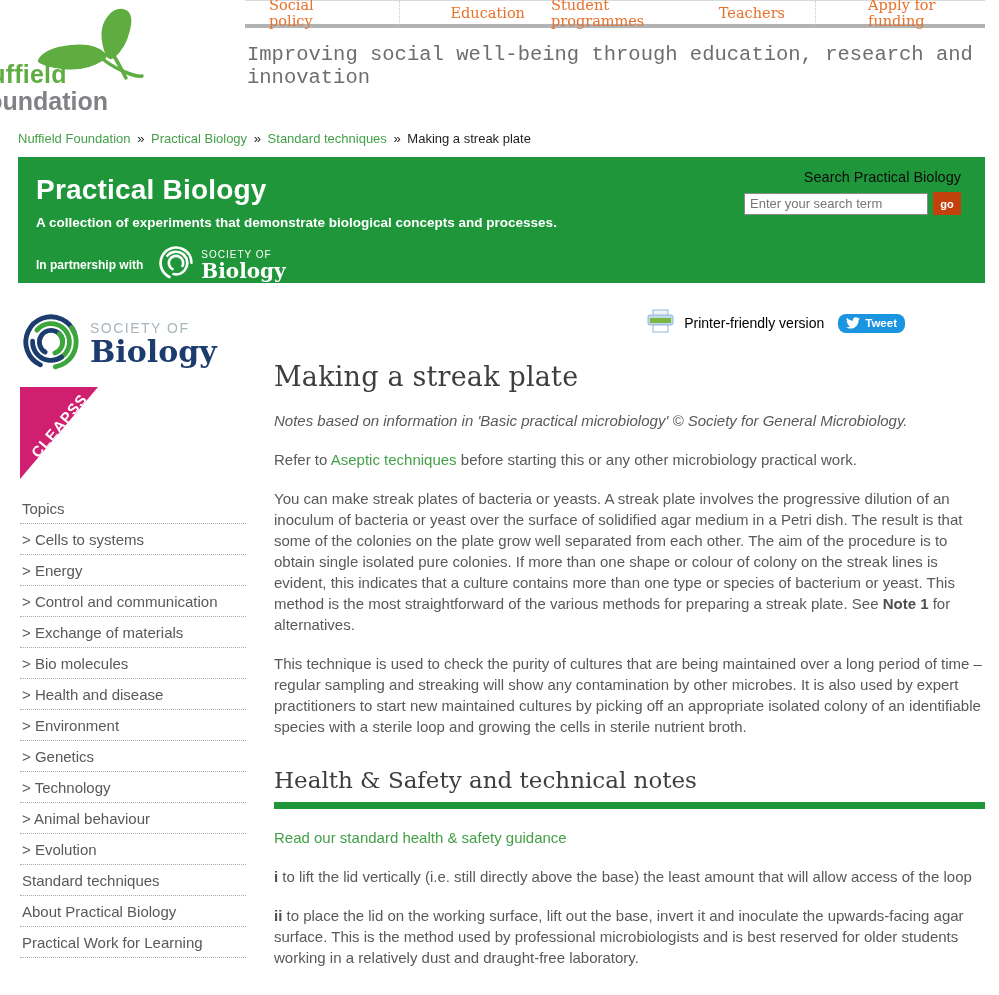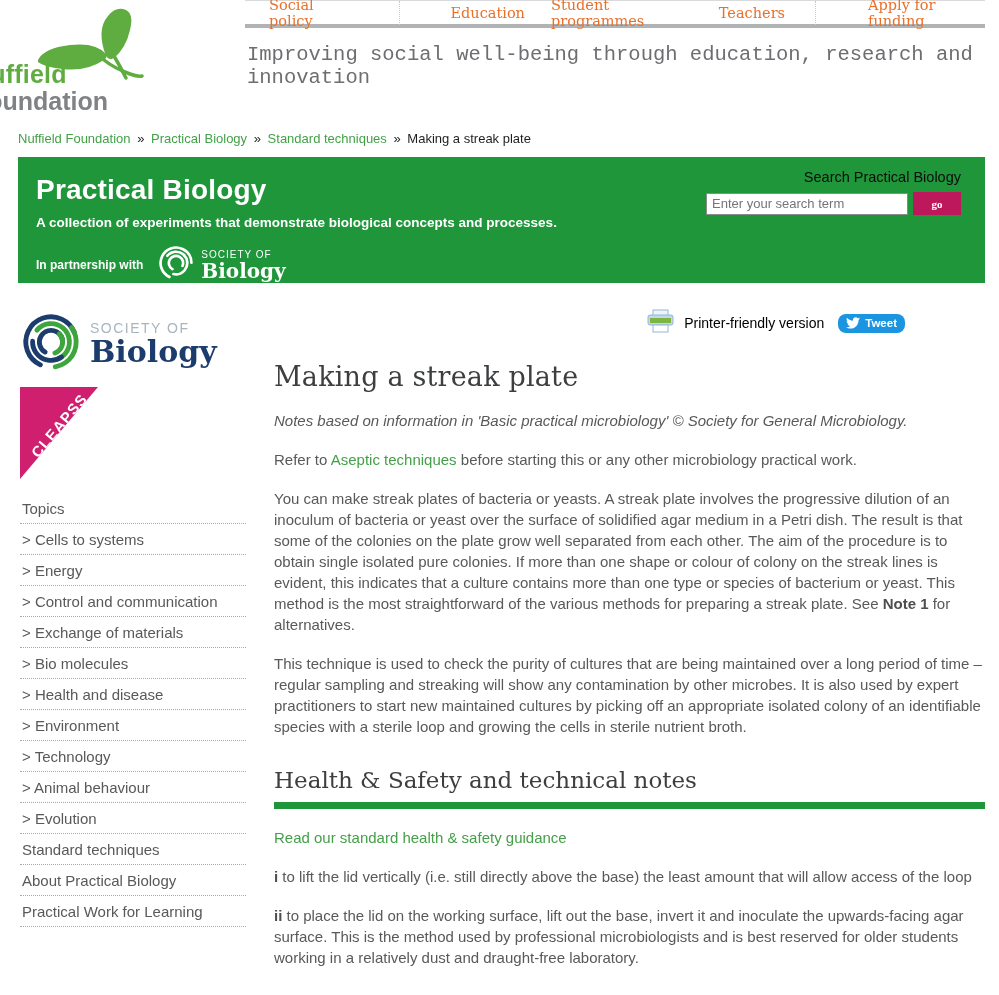--- a/index.html
+++ b/index.html
@@ -41,22 +41,22 @@
   .banner-sub { color:#fff; font-size:13.5px; font-weight:bold; margin-top:9px; }
   .partnership { display:flex; align-items:center; margin-top:14px; }
   .partnership-label { color:#fff; font-size:12px; font-weight:bold; margin-right:14px; }
   .partner-logo { display:flex; align-items:center; }
   .partner-logo .ptxt { margin-left:6px; line-height:1; }
   .partner-logo .pl1 { display:block; color:#fff; font-size:10px; letter-spacing:1px; }
   .partner-logo .pl2 { display:block; color:#fff; font-size:20px; font-weight:bold; font-family:"DejaVu Serif", serif; margin-top:1px; }
   .search { position:absolute; top:12px; right:24px; text-align:right; }
   .search-label { color:#0d0d0d; font-size:14.5px; }
   .search-row { display:flex; align-items:center; margin-top:7px; }
-  .search-input { width:202px; height:22px; border:1px solid #8a8a8a; font-size:13px; padding:2px 5px; color:#333; font-family:"Liberation Sans", sans-serif; }
-  .search-go { width:48px; height:23px; background:#be185d; color:#fff; border:none; font-size:11px; font-weight:bold; margin-left:5px; cursor:pointer; font-family:Liberation Serif, serif; }
+  .search-input { width:184px; height:22px; border:1px solid #8a8a8a; font-size:13px; padding:2px 5px; color:#333; font-family:"Liberation Sans", sans-serif; }
+  .search-go { width:28px; height:23px; background:#c2410c; color:#fff; border:none; font-size:11px; font-weight:bold; margin-left:5px; cursor:pointer; font-family:Liberation Sans, sans-serif; }
 
   
   .content { display:flex; margin:24px 14px 0 20px; }
   .sidebar { width:226px; flex:none; margin-right:28px; }
   .sob-logo { display:flex; align-items:center; margin:4px 0 10px 0; cursor:pointer; }
   .sob-text { margin-left:8px; line-height:1; }
   .sob-l1 { display:block; color:#a9b5bd; font-size:14px; letter-spacing:1.5px; }
   .sob-l2 { display:block; color:#1d3c6e; font-size:30px; font-weight:600; font-family:"DejaVu Serif", serif; margin-top:2px; }
   .cleapss { position:relative; width:78px; height:92px; background:#d11f6f; clip-path:polygon(0 0, 100% 0, 0 100%); margin-top:2px; cursor:pointer; overflow:hidden; }
   .cleapss span { position:absolute; top:30px; left:-16px; width:110px; text-align:center; color:#fff; font-weight:bold; font-size:15px; letter-spacing:1px; transform:rotate(-50deg); }
@@ -177,20 +177,21 @@
       </div>
       <ul class="topics">
         <li>Topics</li>
         <li>&gt; Cells to systems</li>
         <li>&gt; Energy</li>
         <li>&gt; Control and communication</li>
         <li>&gt; Exchange of materials</li>
         <li>&gt; Bio molecules</li>
         <li>&gt; Health and disease</li>
         <li>&gt; Environment</li>
+        <li>&gt; Genetics</li>
         <li>&gt; Technology</li>
         <li>&gt; Animal behaviour</li>
         <li>&gt; Evolution</li>
         <li>Standard techniques</li>
         <li>About Practical Biology</li>
         <li>Practical Work for Learning</li>
       </ul>
     </aside>
 
     <main class="main">

